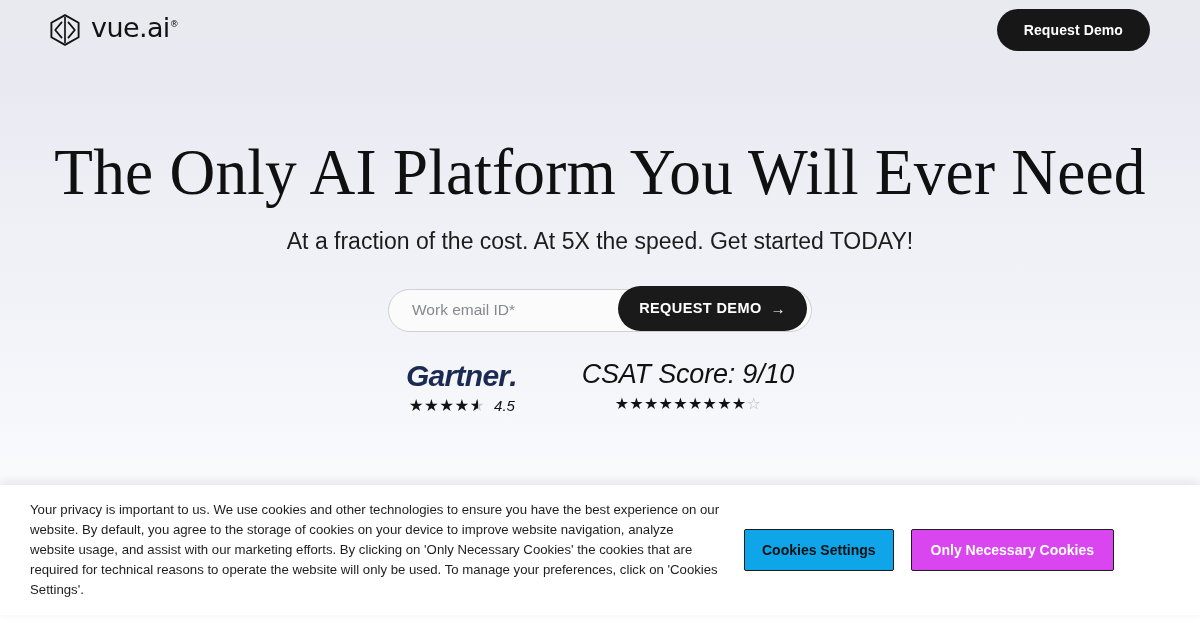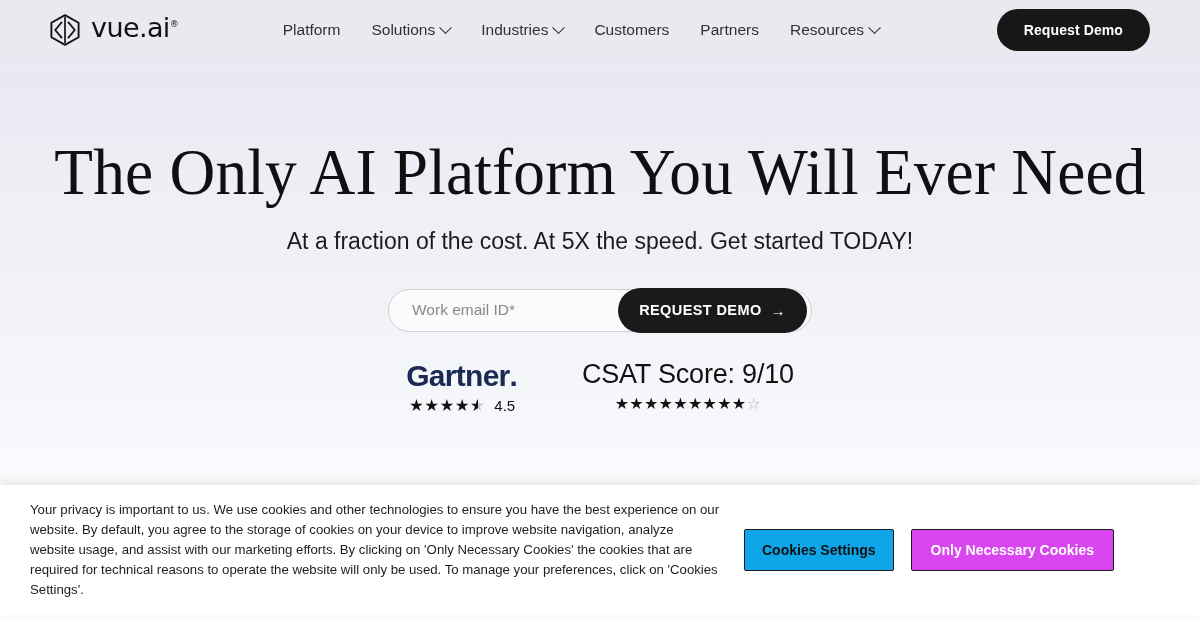--- a/index.html
+++ b/index.html
@@ -148,21 +148,21 @@
 
   
   .hero-form {
     margin: 32px auto 3px;
     width: 424px;
     height: 43px;
     background: #fbfbfc;
     border: 1px solid #cfd0d4;
     border-radius: 100px;
     display: flex;
-    align-items: center;
+    align-items: flex-end;
     padding: 0 4px 0 0;
     position: relative;
   }
   .hero-form input {
     flex: 1;
     border: none;
     outline: none;
     background: transparent;
     font-family: "Liberation Sans", sans-serif;
     font-size: 15.5px;
@@ -192,20 +192,21 @@
   }
   .form-cta .arrow { font-size: 15px; line-height: 1; }
 
   
   .proof-row {
     margin-top: 29px;
     display: flex;
     justify-content: center;
     align-items: flex-start;
     gap: 64px;
+    font-style: italic;
   }
 
   .proof-block { text-align: center; }
 
   .gartner-word {
     font-family: "Liberation Sans", sans-serif;
     font-size: 30px;
     font-weight: bold;
     letter-spacing: -0.7px;
     color: #1b2a52;
@@ -348,43 +349,20 @@
     <a class="brand">
       <svg class="brand-mark" viewBox="0 0 40 40">
         <polygon points="20,2.5 36,11.5 36,28.5 20,37.5 4,28.5 4,11.5" fill="none" stroke="#121212" stroke-width="2.2" stroke-linejoin="round"></polygon>
         <line x1="20" y1="4.5" x2="20" y2="35.5" stroke="#121212" stroke-width="2"></line>
         <polyline points="16,11 8.5,20 16,29" fill="none" stroke="#121212" stroke-width="2.1" stroke-linejoin="round" stroke-linecap="round"></polyline>
         <polyline points="24,11 31.5,20 24,29" fill="none" stroke="#121212" stroke-width="2.1" stroke-linejoin="round" stroke-linecap="round"></polyline>
       </svg>
       <span class="brand-word"><span>vue.ai</span><span class="brand-reg">®</span></span>
     </a>
 
-    <nav class="main-nav">
-      <div class="nav-item">
-        <span>Platform</span>
-      </div>
-      <div class="nav-item">
-        <span>Solutions</span>
-        <i class="chev"></i>
-      </div>
-      <div class="nav-item">
-        <span>Industries</span>
-        <i class="chev"></i>
-      </div>
-      <div class="nav-item">
-        <span>Customers</span>
-      </div>
-      <div class="nav-item">
-        <span>Partners</span>
-      </div>
-      <div class="nav-item">
-        <span>Resources</span>
-        <i class="chev"></i>
-      </div>
-    </nav>
 
     <button class="header-cta">Request Demo</button>
   </header>
 
   <section class="hero">
 
     <h1 class="hero-title">The Only AI Platform You Will Ever Need</h1>
 
     <p class="hero-sub-2">At a fraction of the cost. At 5X the speed. Get started TODAY!</p>
 

